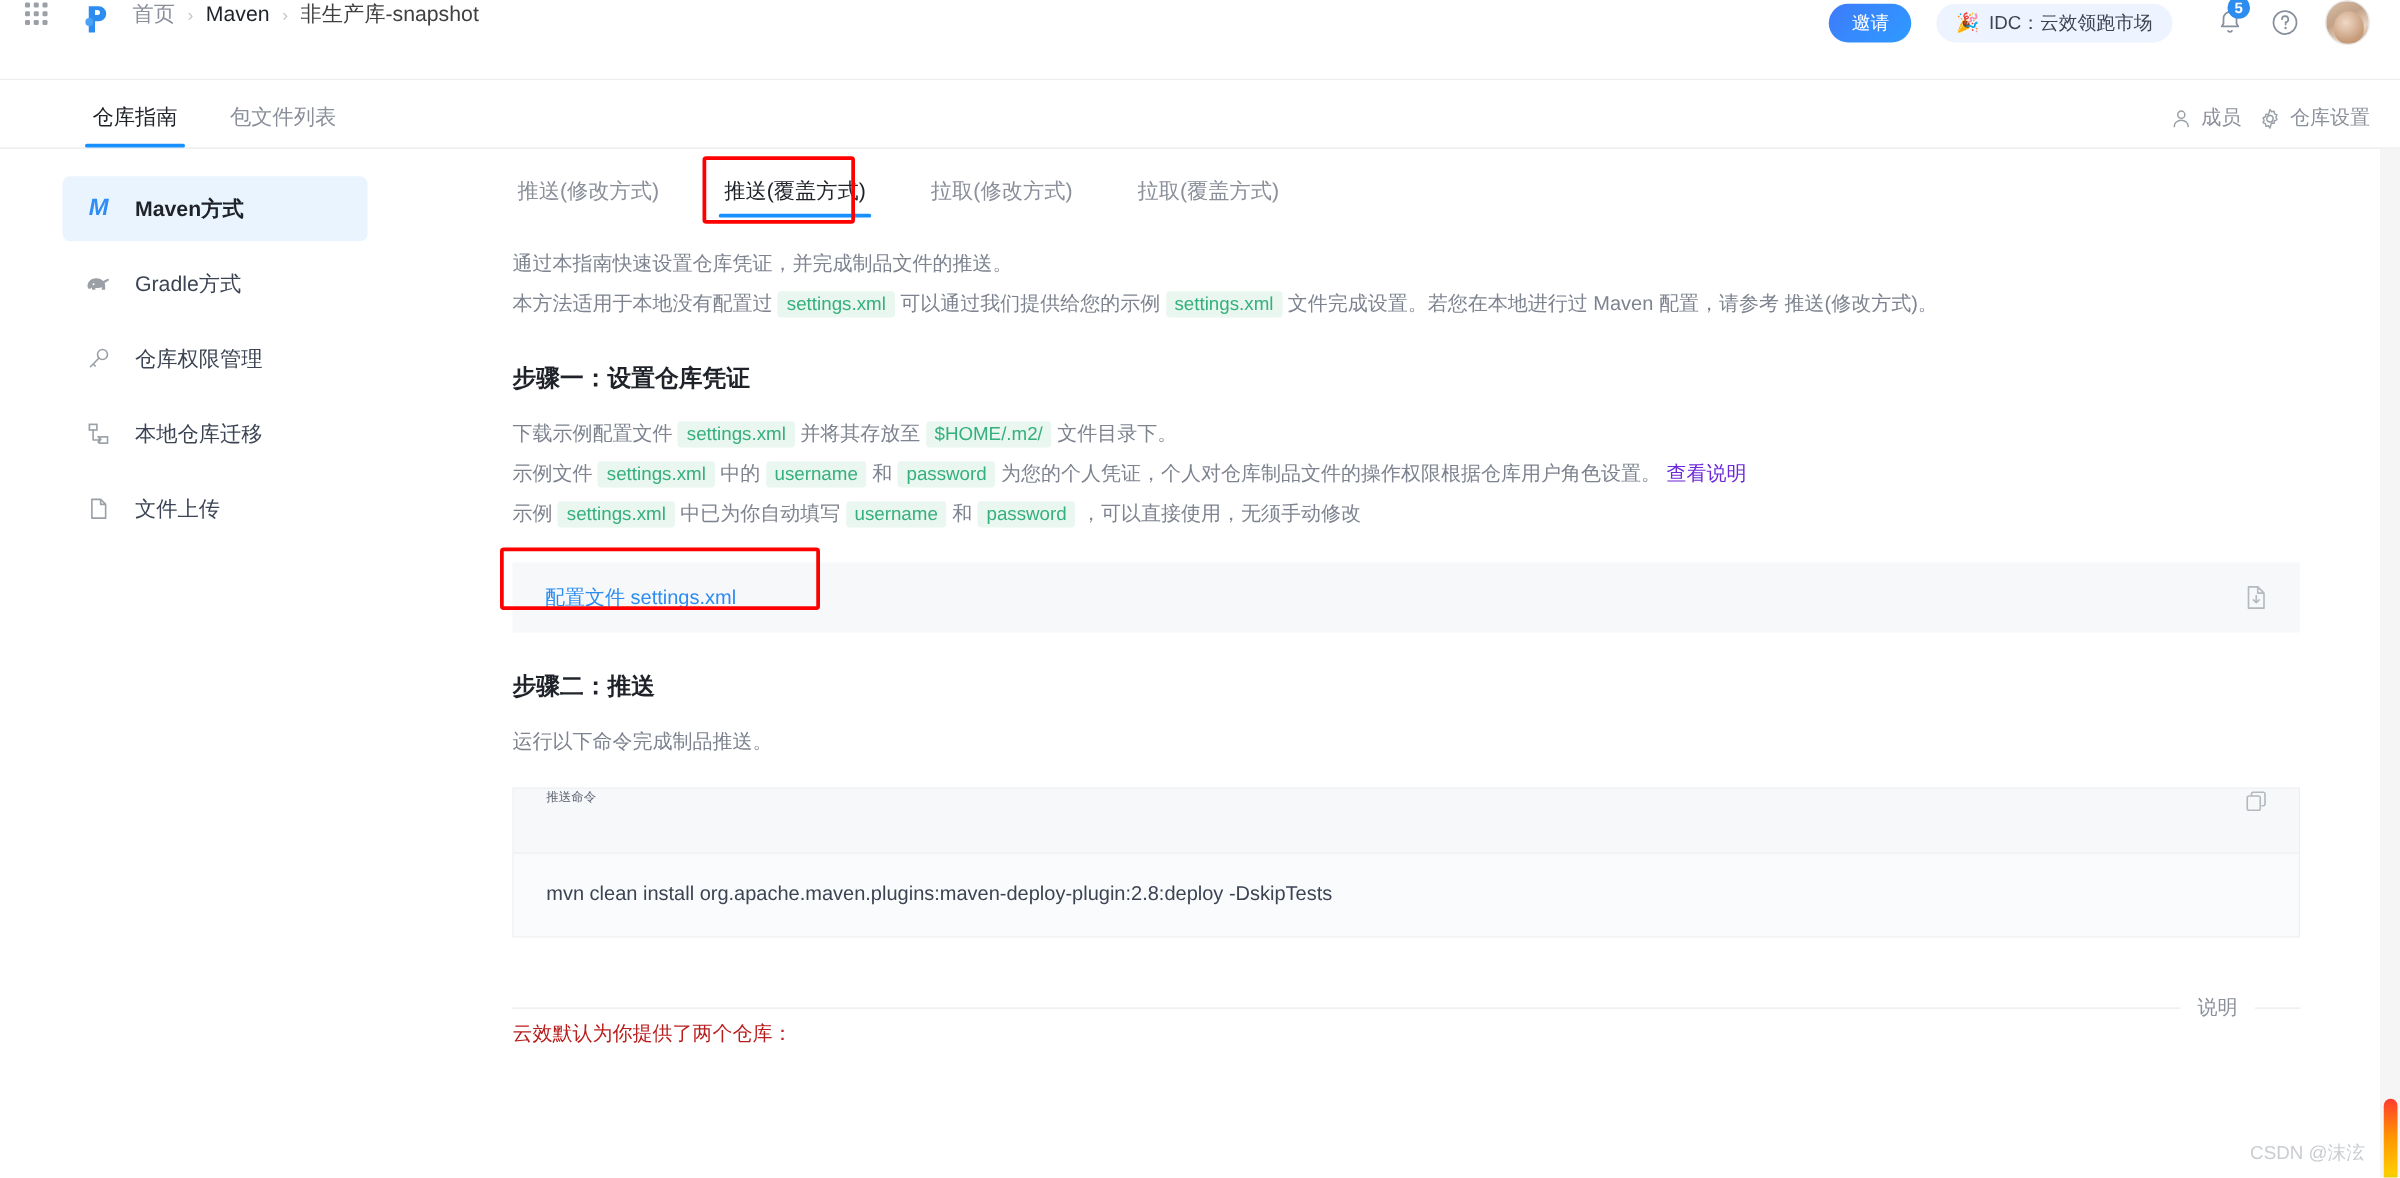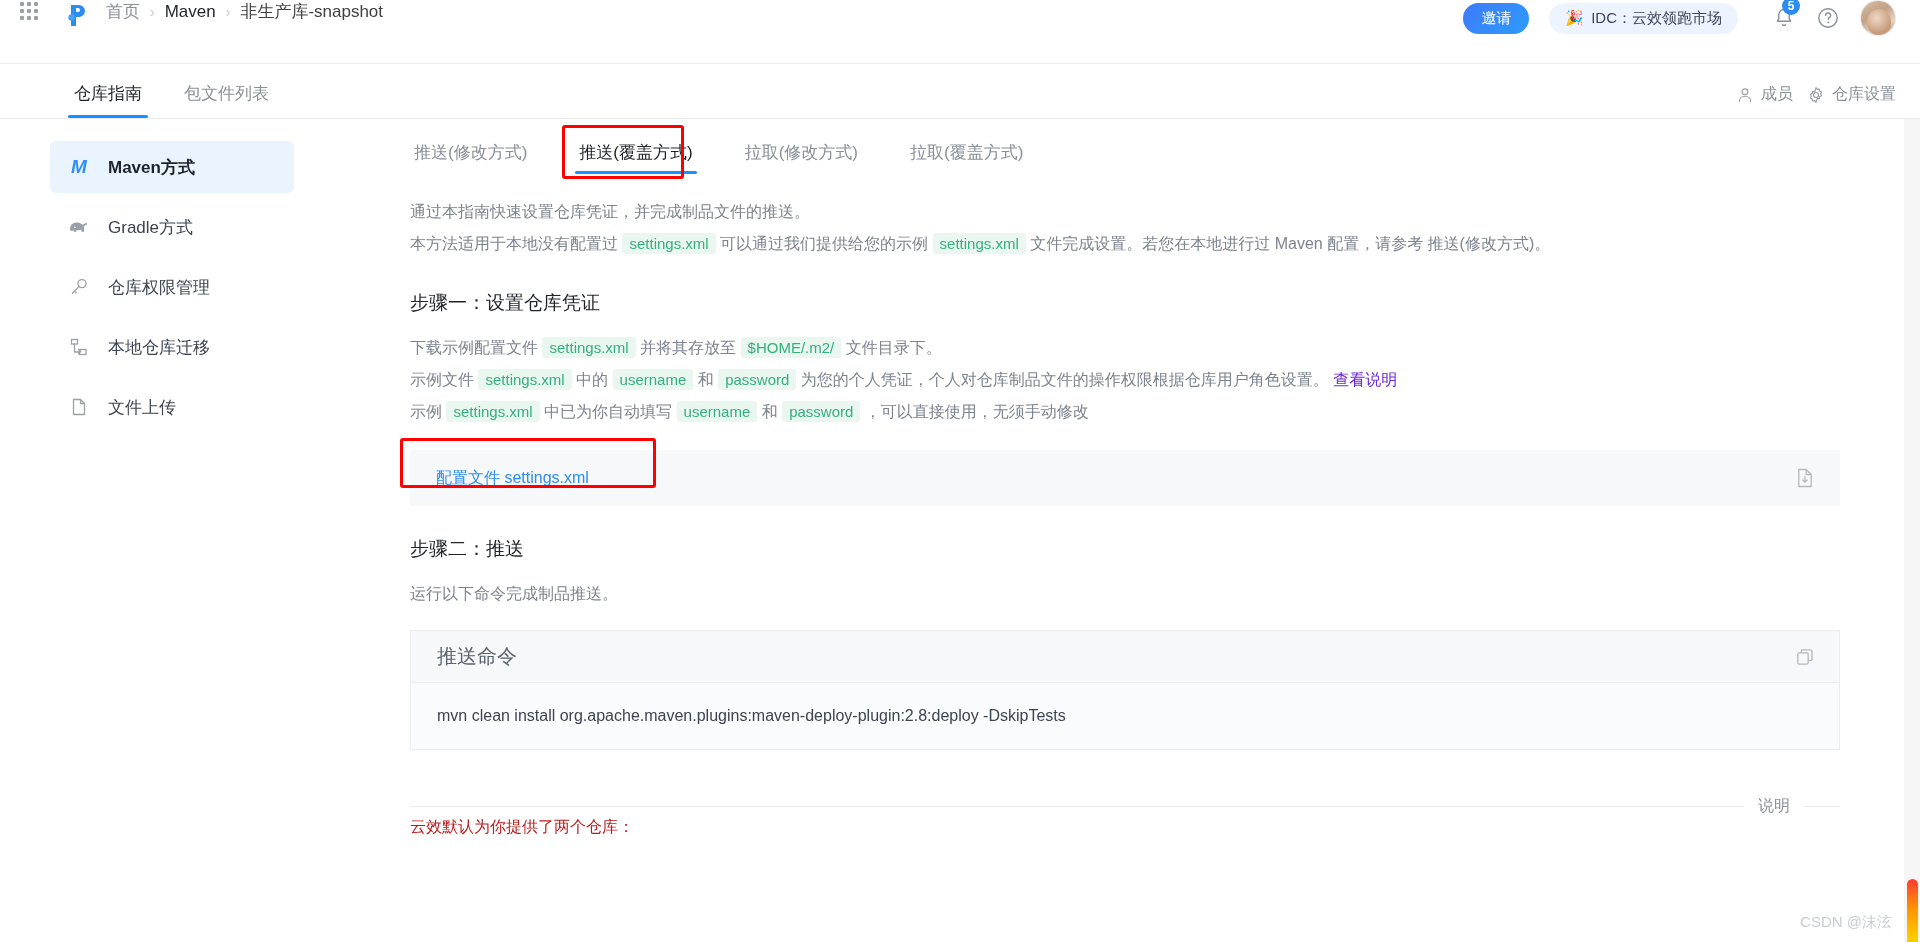--- a/index.html
+++ b/index.html
@@ -193,44 +193,44 @@
     background: #e9f7f0;
     color: #35b07c;
     padding: 2px 7px;
     border-radius: 3px;
     font-size: 15px;
     font-family: "Liberation Sans","DejaVu Sans",sans-serif;
   }
   .link-blue { color:#6d28d9; cursor:pointer; }
 
   .step-title {
-    font-size: 19px; color:#1f2329; font-weight:400;
+    font-size: 19px; color:#1f2329; font-weight:700;
     margin: 30px 0 16px 0;
   }
 
   .file-card {
     margin-top: 22px;
     background: #f7f8fa;
     height: 56px;
     display:flex;
     align-items:center;
     padding: 0 24px 0 26px;
     position: relative;
   }
   .file-card a { color:#2d8cf0; font-size:16px; text-decoration:none; cursor:pointer;}
   .file-card .dl { margin-left:auto; cursor:pointer; display:flex; align-items:center;}
   #filecard-hl { left: -10px; top: -12px; width: 256px; height: 50px; }
 
   .cmd-card { margin-top: 20px; border: 1px solid #ebedf0; }
   .cmd-head {
     background:#f7f8fa;
     height: 52px;
-    display:flex; align-items:center;
+    display:flex; 
     padding: 0 24px 0 26px;
-    color:#5b6270; font-size:20px;
+    color:#5b6270; font-size:10px;
     border-bottom: 1px solid #ebedf0;
   }
   .cmd-head .copy { margin-left:auto; cursor:pointer; display:flex; }
   .cmd-body {
     background:#fafbfc;
     padding: 24px 26px;
     font-size: 16px;
     color:#3c4453;
     font-family: "Liberation Sans","DejaVu Sans",sans-serif;
   }

